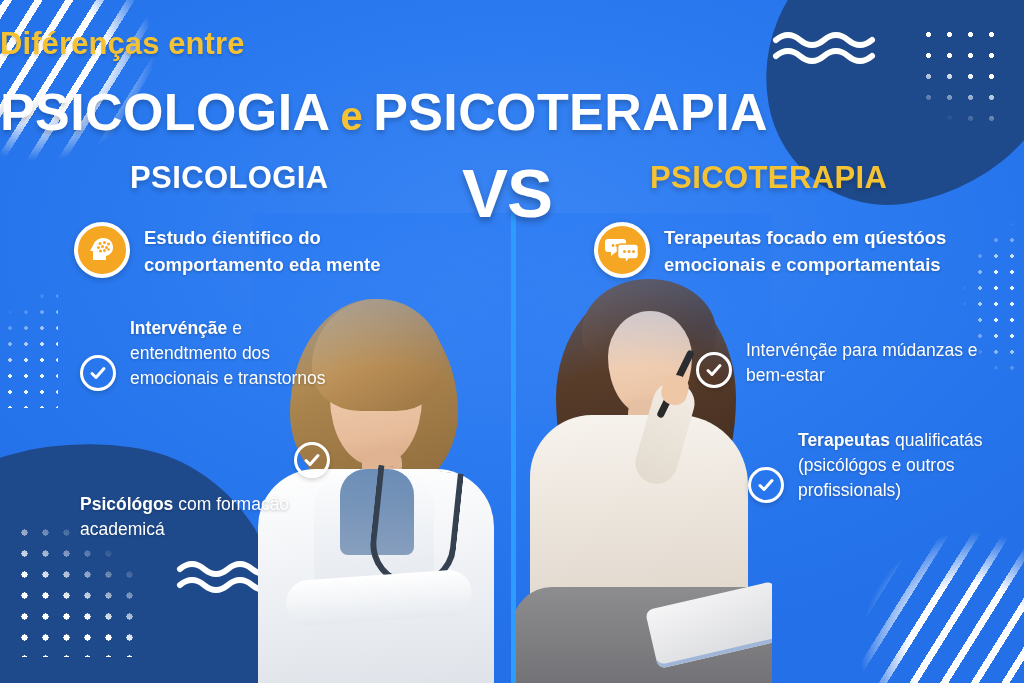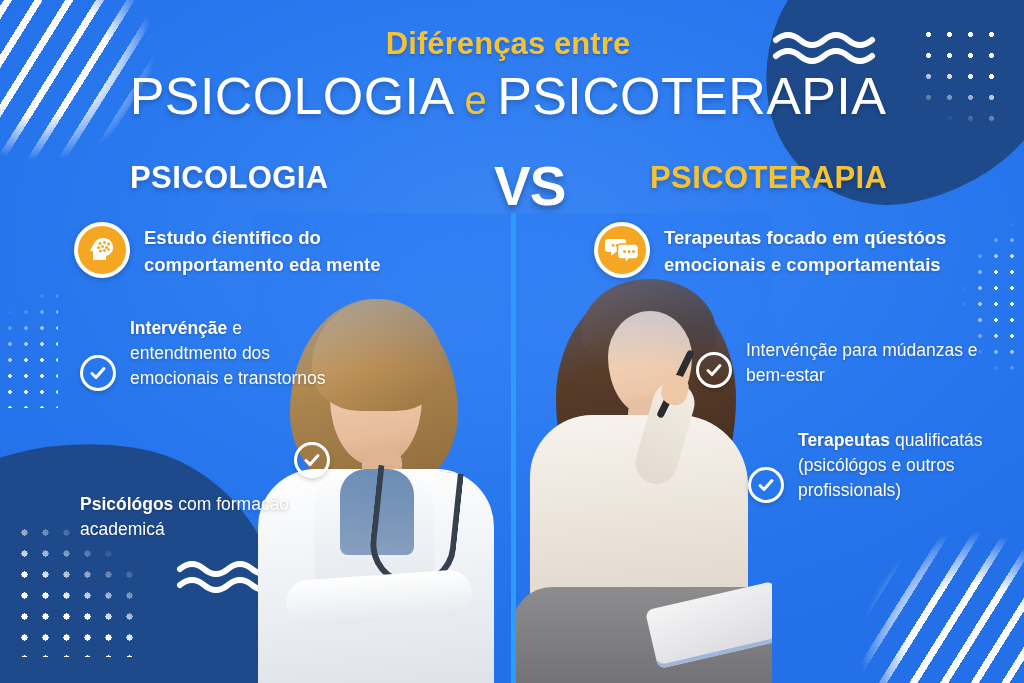--- a/index.html
+++ b/index.html
@@ -193,42 +193,42 @@
     background:linear-gradient(170deg,#f5f5f6 0%, #d9dadd 100%);
     border-radius:8px; transform:rotate(-13deg);
     box-shadow:0 -4px 0 #9fb6d8 inset;
   }
   .vignette-l, .vignette-r {
     position:absolute; inset:0;
     background:radial-gradient(ellipse 150% 95% at 50% 82%, rgba(41,121,242,0) 52%, rgba(41,121,242,.55) 88%);
   }
 
   
-  .header { position:absolute; top:0; left:0; width:1016px; text-align:center; }
+  .header { position:absolute; top:0; left:0; width:1016px; }
   .kicker {
     margin-top:26px; font-size:31px; font-weight:bold; color:#f5c233;
     letter-spacing:.1px; text-shadow:0 2px 3px rgba(0,0,0,.18);
   }
   .title {
-    margin-top:4px; font-size:52px; font-weight:normal; color:#ffffff;
+    margin-top:20px; font-size:52px; font-weight:bold; color:#ffffff;
     letter-spacing:.4px; text-shadow:0 3px 5px rgba(0,0,0,.22);
     white-space:nowrap;
   }
   .title .conj { color:#f5c233; font-size:40px; padding:0 10px; }
 
   .col-heads { position:absolute; top:160px; left:0; width:1024px; height:48px; }
   .col-head {
     position:absolute; font-size:31px; font-weight:bold; letter-spacing:.4px;
     text-shadow:0 3px 5px rgba(0,0,0,.22);
   }
   .col-head-left  { left:130px; color:#ffffff; }
   .col-head-right { left:650px; color:#f5c233; }
   .vs {
-    position:absolute; left:462px; top:-6px; font-size:55px; font-weight:bold;
-    color:#ffffff; letter-spacing:-1px; text-shadow:0 4px 6px rgba(0,0,0,.28);margin-left:32px;
+    position:absolute; left:462px; top:-6px; font-size:69px; font-weight:bold;
+    color:#ffffff; letter-spacing:-1px; text-shadow:0 4px 6px rgba(0,0,0,.28);
   }
 
   
   .bullet { position:absolute; display:flex; gap:14px; align-items:flex-end; }
 
   .badge {
     flex:0 0 auto; width:56px; height:56px; border-radius:50%;
     background:#f5a623; border:4px solid #ffffff;
     display:flex; align-items:center; justify-content:center;
     box-shadow:0 2px 6px rgba(0,0,0,.2);

